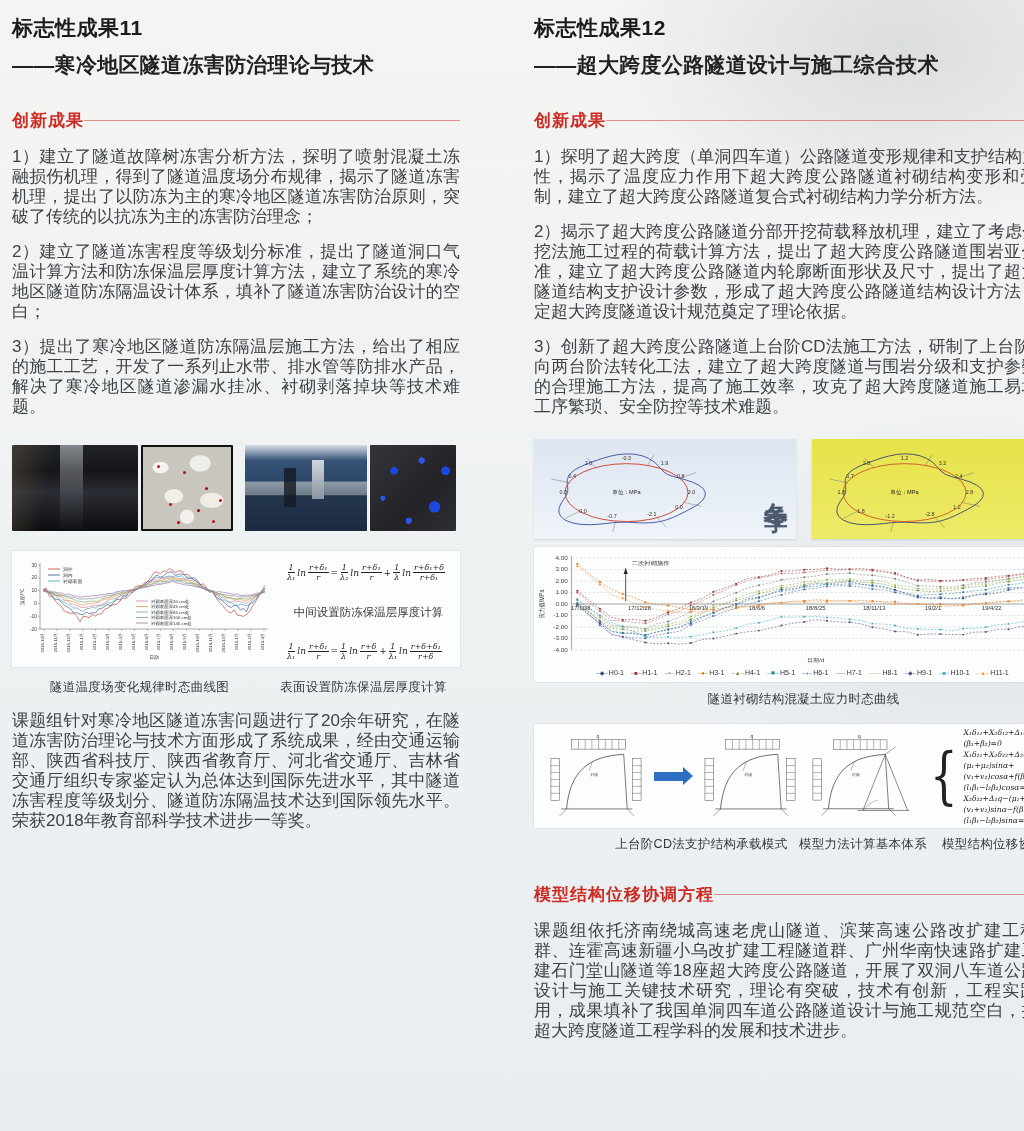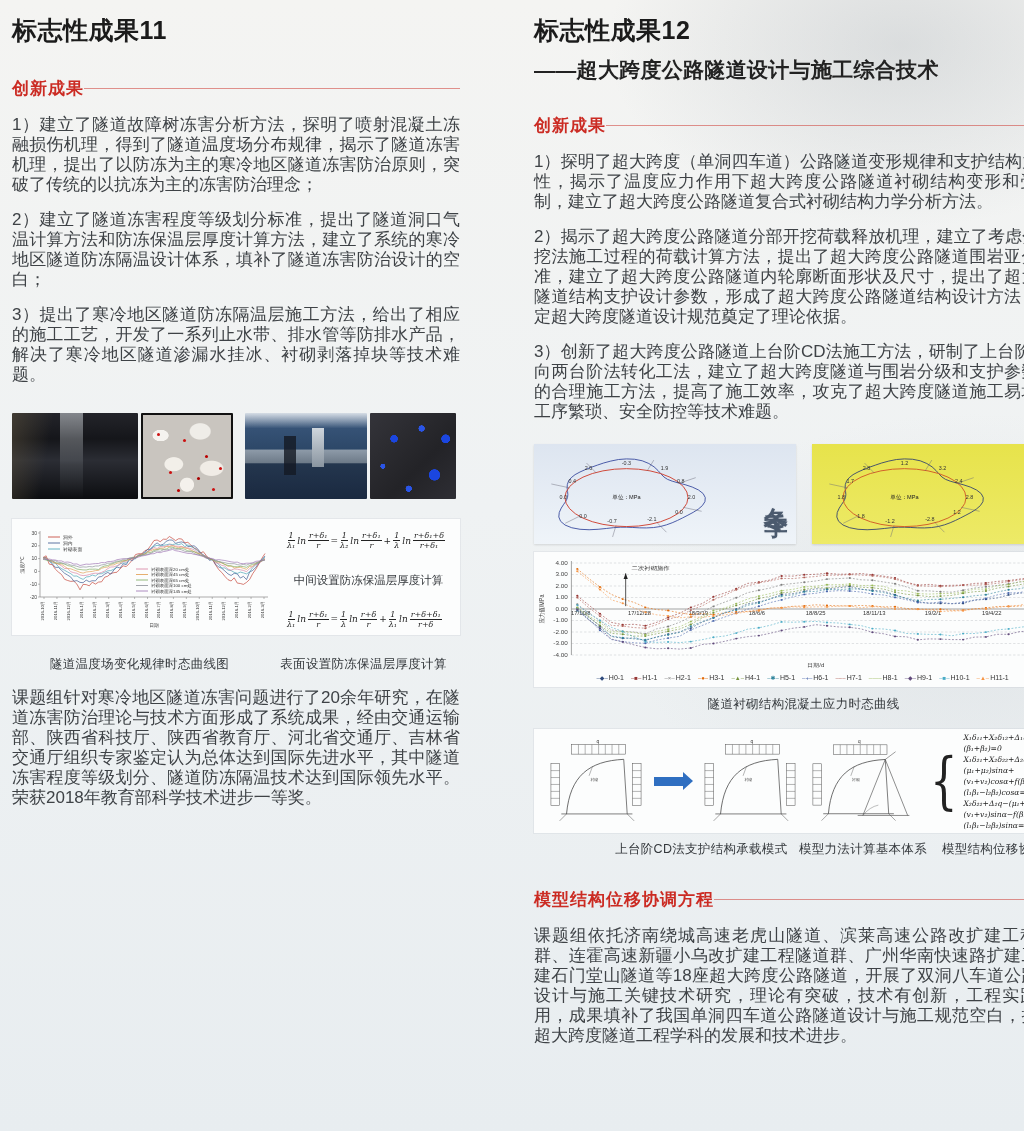--- a/index.html
+++ b/index.html
@@ -14,21 +14,21 @@
     background:
       radial-gradient(ellipse 420px 260px at 88% 4%, rgba(160,168,175,.30), rgba(160,168,175,0) 70%),
       radial-gradient(ellipse 500px 300px at 95% 55%, rgba(170,178,186,.18), rgba(170,178,186,0) 70%),
       linear-gradient(180deg,#f4f4f2 0%, #eff2f3 45%, #e8edf0 100%);
     display:flex; gap:74px; padding:10px 30px 0 12px;
   }
   .col{ position:relative; }
   .col-left{ flex:0 0 448px; }
   .col-right{ flex:1; }
 
-  .page-title{ font-size:25px; font-weight:700; color:#1b1b1b; letter-spacing:.5px; margin-top:4px;}
+  .page-title{ font-size:21px; font-weight:700; color:#1b1b1b; letter-spacing:.5px; margin-top:4px;}
   .page-subtitle{ font-size:21px; font-weight:600; color:#222; margin-top:9px; letter-spacing:.3px;}
 
   .sec-head{ display:flex; align-items:center; margin-top:30px; }
   .sec-title{ font-size:17px; font-weight:700; color:#cb2b23; letter-spacing:1px; flex:0 0 auto;}
   .sec-rule{ flex:1; height:1px; background:rgba(203,43,35,.5); }
 
   .para{ margin-top:15px; font-size:17px; line-height:20px; text-align:justify; color:#3e4246;}
 
   
   .photo-row{ display:flex; margin-top:28px; align-items:flex-start;}
@@ -80,21 +80,21 @@
 
   .temp-card{ margin-top:20px; display:flex; padding:8px 10px 6px 6px; height:116px;}
   .temp-chart{ flex:0 0 255px;}
   .formula-col{ flex:1; padding:4px 0 0 14px; display:flex; flex-direction:column; justify-content:space-between;}
   .formula{ font-family:"DejaVu Serif","Liberation Serif",serif; font-style:italic; font-size:9px; color:#222;
     display:flex; align-items:center; gap:2px; flex-wrap:nowrap; white-space:nowrap;}
   .frac{ display:inline-flex; flex-direction:column; align-items:center; font-size:8px; line-height:1.15;}
   .frac .num{ border-bottom:.8px solid #222; padding:0 1px;}
   .formula-mid-caption{ font-size:11.5px; color:#33373b; font-style:normal; text-align:center; padding:3px 0;}
 
-  .fig-caption-row{ display:flex; margin-top:21px;}
+  .fig-caption-row{ display:flex; margin-top:12px;}
   .fig-cap-left{ flex:0 0 255px; text-align:center;}
   .fig-cap-right{ flex:1; text-align:center;}
 
   
   .seasons-row{ display:flex; gap:16px; margin-top:22px; }
   .season{ flex:1; height:100px; position:relative; }
   .season-winter{ background:linear-gradient(180deg,#dde5f0,#eff4f9); box-shadow:0 1px 2px rgba(0,0,0,.12);}
   .season-summer{ background:linear-gradient(180deg,#e7e34b,#edea67); box-shadow:0 1px 2px rgba(0,0,0,.12);}
   .season svg{ position:absolute; left:2px; top:2px; }
   .season-label{ position:absolute; right:8px; top:50%; transform:translateY(-50%);
@@ -121,20 +121,21 @@
 
   svg text{ font-family:"Liberation Sans","DejaVu Sans",sans-serif; }
 </style>
 </head>
 <body>
 
 <div class="page">
 
   <div class="col col-left">
     <div class="page-title">标志性成果11</div>
+    <div class="page-subtitle">——寒冷地区隧道冻害防治理论与技术</div>
 
     <div class="sec-head">
       <span class="sec-title">创新成果</span>
       <span class="sec-rule"></span>
     </div>
     <p class="para">1）建立了隧道故障树冻害分析方法，探明了喷射混凝土冻融损伤机理，得到了隧道温度场分布规律，揭示了隧道冻害机理，提出了以防冻为主的寒冷地区隧道冻害防治原则，突破了传统的以抗冻为主的冻害防治理念；</p>
     <p class="para">2）建立了隧道冻害程度等级划分标准，提出了隧道洞口气温计算方法和防冻保温层厚度计算方法，建立了系统的寒冷地区隧道防冻隔温设计体系，填补了隧道冻害防治设计的空白；</p>
     <p class="para">3）提出了寒冷地区隧道防冻隔温层施工方法，给出了相应的施工工艺，开发了一系列止水带、排水管等防排水产品，解决了寒冷地区隧道渗漏水挂冰、衬砌剥落掉块等技术难题。</p>
 
     <div class="photo-row">

